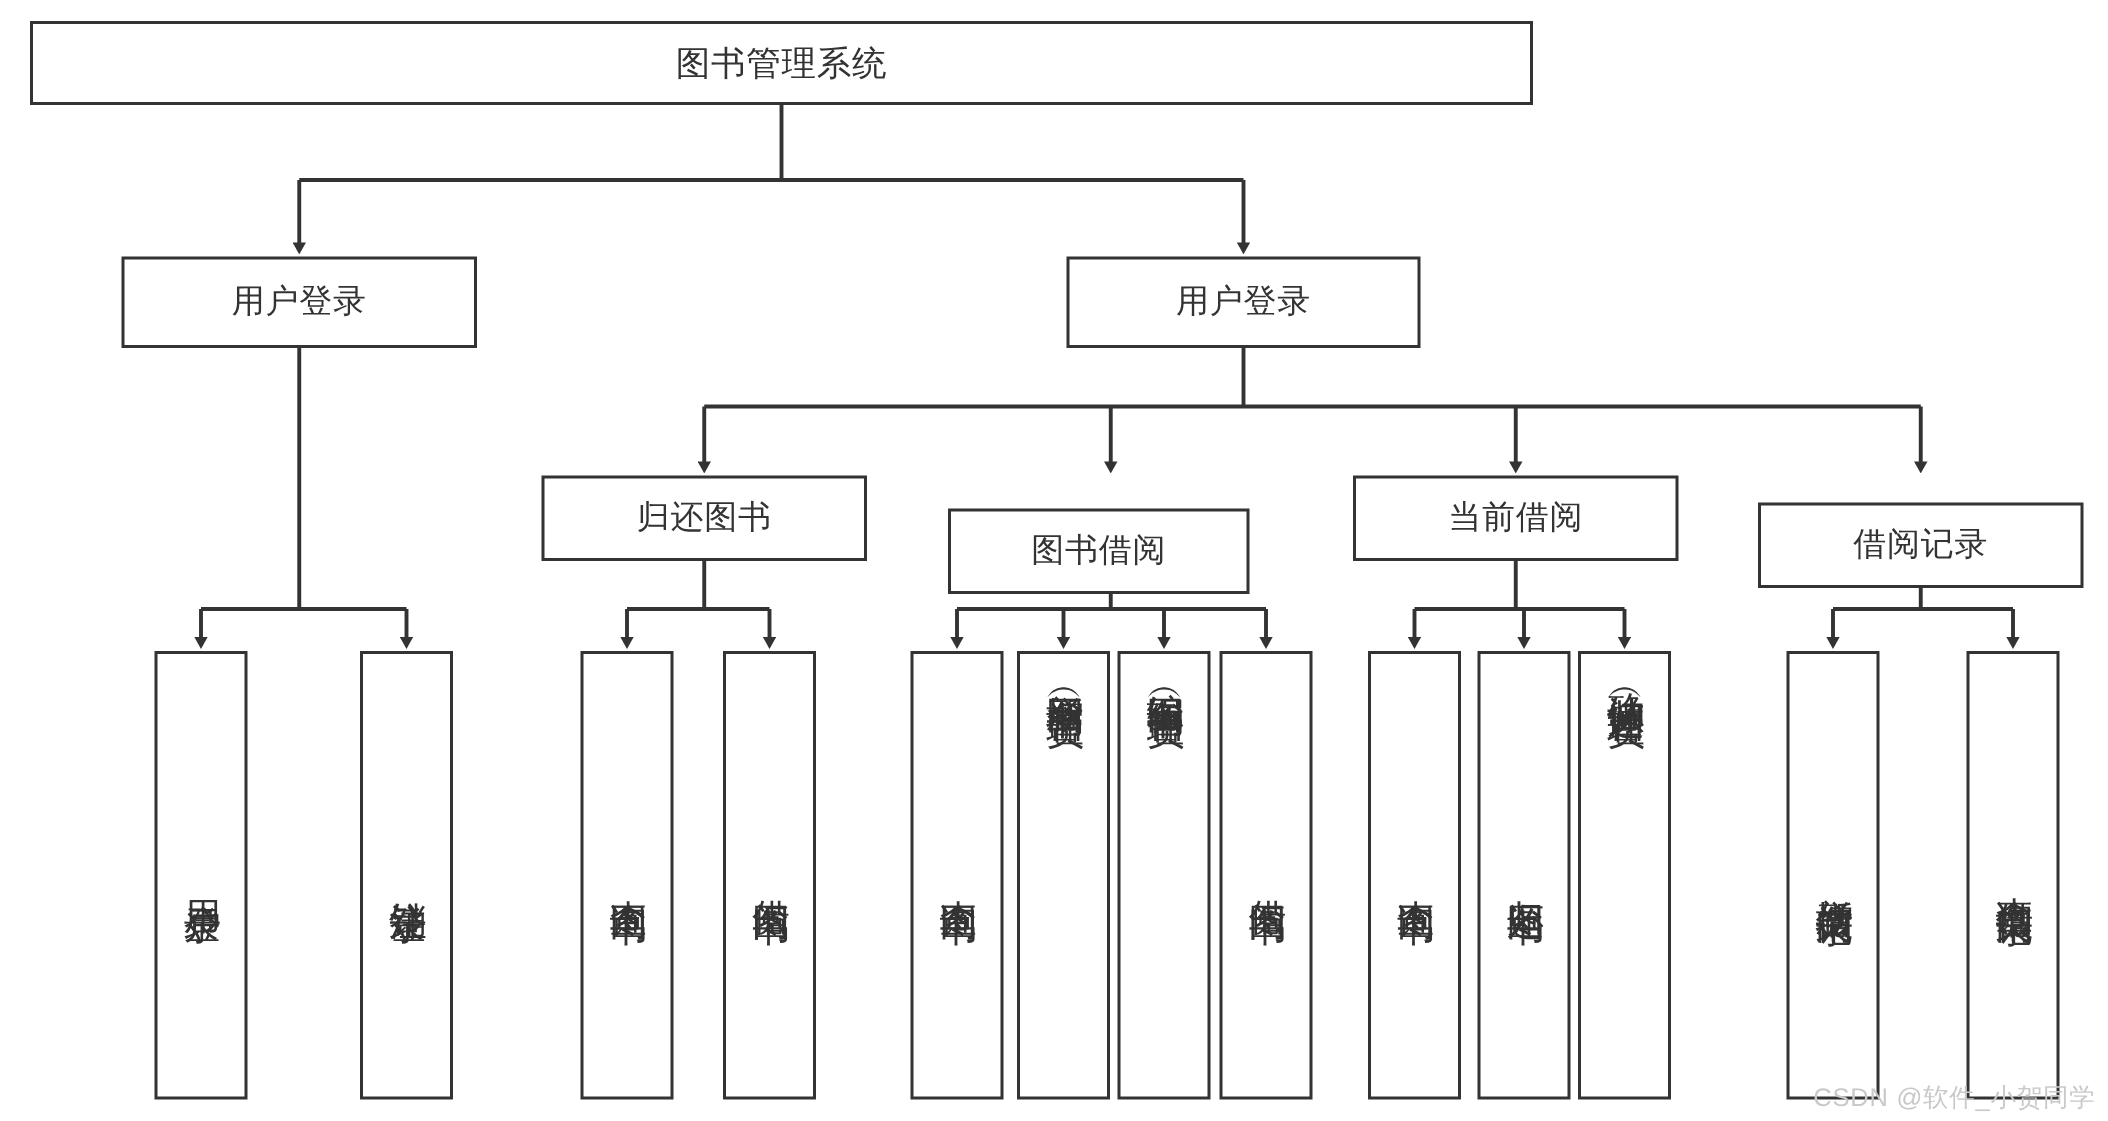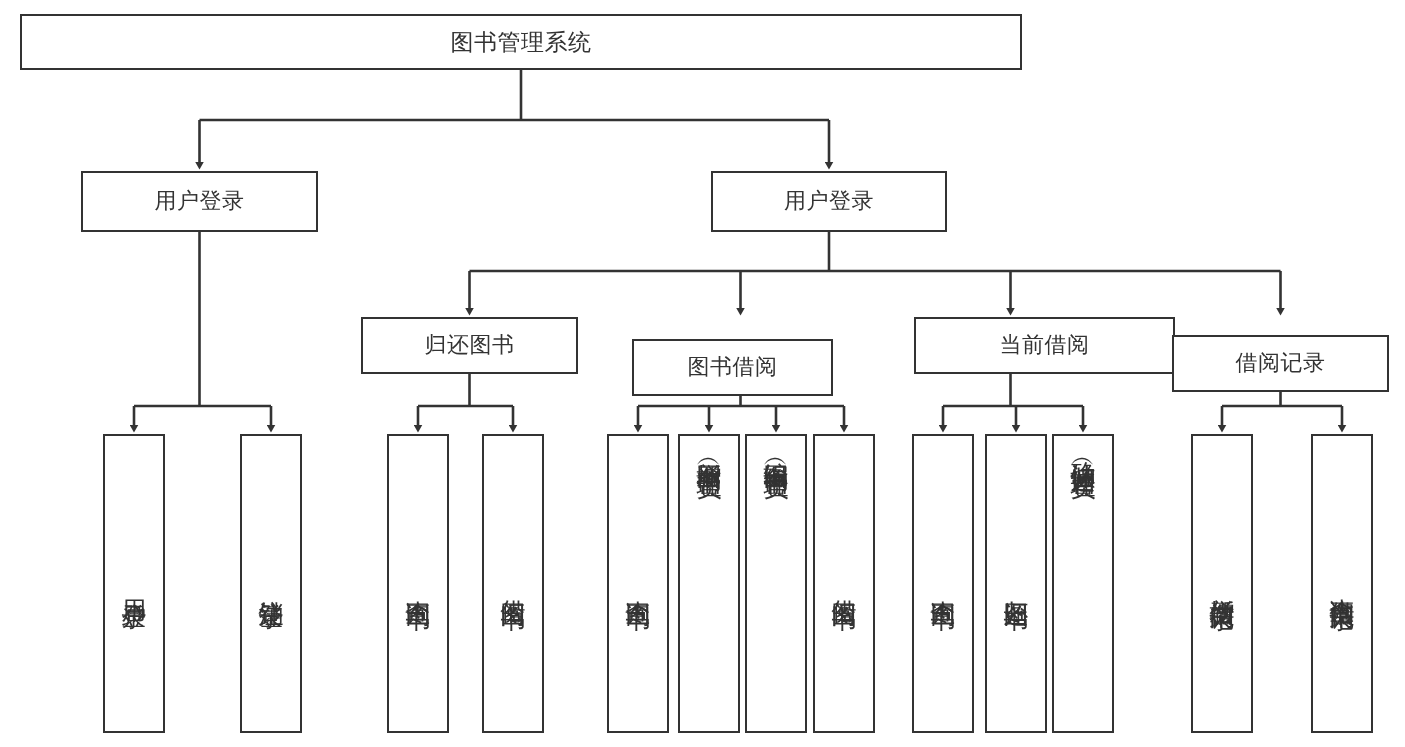--- a/index.html
+++ b/index.html
@@ -135,21 +135,21 @@
       </div>
       <div class="node horizontal" style="left: 711px; top: 171px; width: 236px; height: 61px;">
         <span class="node-label">用户登录</span>
       </div>
       <div class="node horizontal" style="left: 361px; top: 317px; width: 217px; height: 57px;">
         <span class="node-label">归还图书</span>
       </div>
       <div class="node horizontal" style="left: 632px; top: 317px; width: 201px; height: 57px; margin-top: 22px;">
         <span class="node-label">图书借阅</span>
       </div>
-      <div class="node horizontal" style="left: 902px; top: 317px; width: 261px; height: 57px; margin-left: 12px;">
+      <div class="node horizontal" style="left: 902px; top: 317px; width: 217px; height: 57px;">
         <span class="node-label">当前借阅</span>
       </div>
       <div class="node horizontal" style="left: 1172px; top: 317px; width: 217px; height: 57px; margin-top: 18px;">
         <span class="node-label">借阅记录</span>
       </div>
       <div class="node vertical" style="left: 103px; top: 434px; width: 62px; height: 299px;">
         <span class="node-label">用户登录</span>
       </div>
       <div class="node vertical" style="left: 240px; top: 434px; width: 62px; height: 299px;">
         <span class="node-label">注销登录</span>
@@ -182,13 +182,14 @@
         <span class="node-label">确认归还（管理员）</span>
       </div>
       <div class="node vertical" style="left: 1191px; top: 434px; width: 62px; height: 299px;">
         <span class="node-label">新增借阅记录</span>
       </div>
       <div class="node vertical" style="left: 1311px; top: 434px; width: 62px; height: 299px;">
         <span class="node-label">查询借阅记录</span>
       </div>
     </div>
 
+  <div id="watermark">CSDN @软件_小贺同学</div>
 </div>
 
 </body></html>

